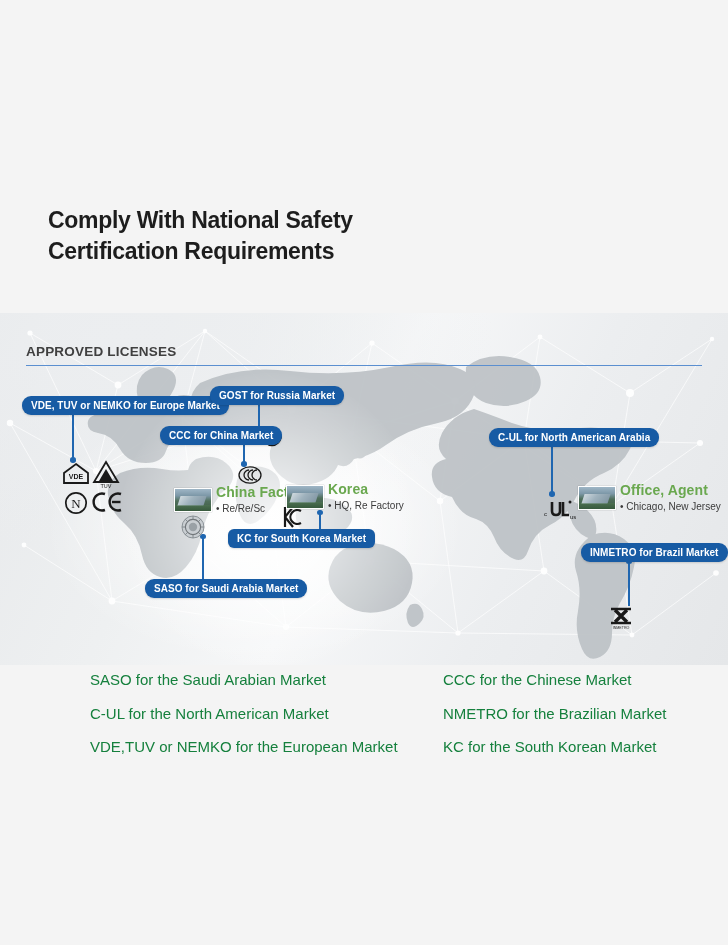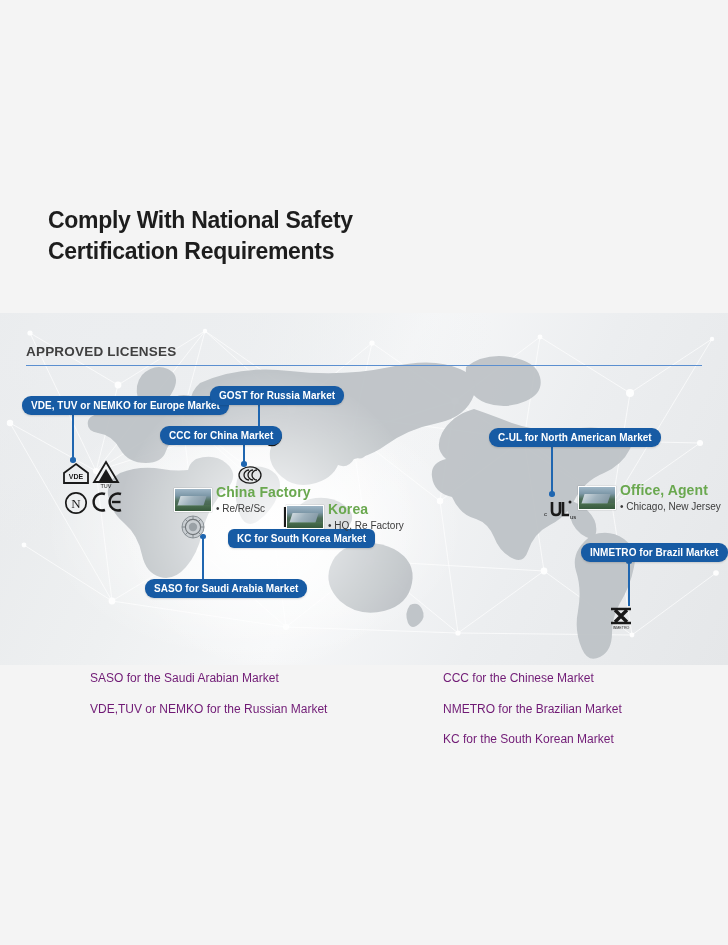--- a/index.html
+++ b/index.html
@@ -187,22 +187,22 @@
     width: 728px;
     height: 150px;
   }
   .list-col {
     position: absolute;
     top: 0;
   }
   #list-col-left  { left: 90px; }
   #list-col-right { left: 443px; }
   .list-item {
-    font-size: 12px;
-    color: #701a75;
+    font-size: 15px;
+    color: #15803d;
     line-height: 1;
     margin-bottom: 18.5px;
     white-space: nowrap;
   }
 </style>
 </head>
 <body>
 
 <h1 id="page-title">
   <span class="line">Comply With National Safety</span>
@@ -319,21 +319,21 @@
 
 <div class="badge" style="left:160px; top:426px;">CCC for China Market</div>
 <div class="leader dot-bottom" style="left:243px; top:444px; height:20px;"></div>
 
 <div class="badge" style="left:228px; top:529px;border-radius:6px;">KC for South Korea Market</div>
 <div class="leader dot-top" style="left:319px; top:512px; height:19px;"></div>
 
 <div class="badge" style="left:145px; top:579px;">SASO for Saudi Arabia Market</div>
 <div class="leader dot-top" style="left:202px; top:536px; height:45px;"></div>
 
-<div class="badge" style="left:489px; top:428px;">C-UL for North American Market</div>
+<div class="badge" style="left:489px; top:428px;">C-UL for North American Arabia</div>
 <div class="leader dot-bottom" style="left:551px; top:446px; height:48px;"></div>
 
 <div class="badge" style="left:581px; top:543px;">INMETRO for Brazil Market</div>
 <div class="leader dot-top" style="left:628px; top:561px; height:45px;"></div>
 
 <svg class="mark" style="left:62px; top:462px;" width="28" height="24" viewBox="0 0 28 24" aria-hidden="true">
   <path d="M14 2 L26 11 L26 21 L2 21 L2 11 Z" fill="none" stroke="#1a1a1a" stroke-width="1.8"></path>
   <text x="14" y="17" font-family="Liberation Sans, sans-serif" font-size="7" font-weight="bold" text-anchor="middle" fill="#1a1a1a">VDE</text>
 </svg>
 
@@ -406,39 +406,40 @@
 </svg>
 
 <div class="site" style="left:174px; top:484px;">
   <div class="site-photo"></div>
   <div class="site-text">
     <div class="site-name">China Factory</div>
     <div class="site-sub">• Re/Re/Sc</div>
   </div>
 </div>
 
-<div class="site" style="left:286px; top:501px;">
+<div class="site" style="left:286px; top:481px;">
   <div class="site-photo"></div>
   <div class="site-text">
     <div class="site-name">Korea</div>
     <div class="site-sub">• HQ, Re Factory</div>
   </div>
 </div>
 
 <div class="site" style="left:578px; top:482px;">
   <div class="site-photo"></div>
   <div class="site-text">
     <div class="site-name">Office, Agent</div>
     <div class="site-sub">• Chicago, New Jersey</div>
   </div>
 </div>
 
 <div id="license-list">
   <div class="list-col" id="list-col-left">
     <div class="list-item">SASO for the Saudi Arabian Market</div>
-    <div class="list-item">VDE,TUV or NEMKO for the Russian Market</div>
+    <div class="list-item">C-UL for the North American Market</div>
+    <div class="list-item">VDE,TUV or NEMKO for the European Market</div>
   </div>
   <div class="list-col" id="list-col-right">
     <div class="list-item">CCC for the Chinese Market</div>
     <div class="list-item">NMETRO for the Brazilian Market</div>
     <div class="list-item">KC for the South Korean Market</div>
   </div>
 </div>
 
 </body></html>

